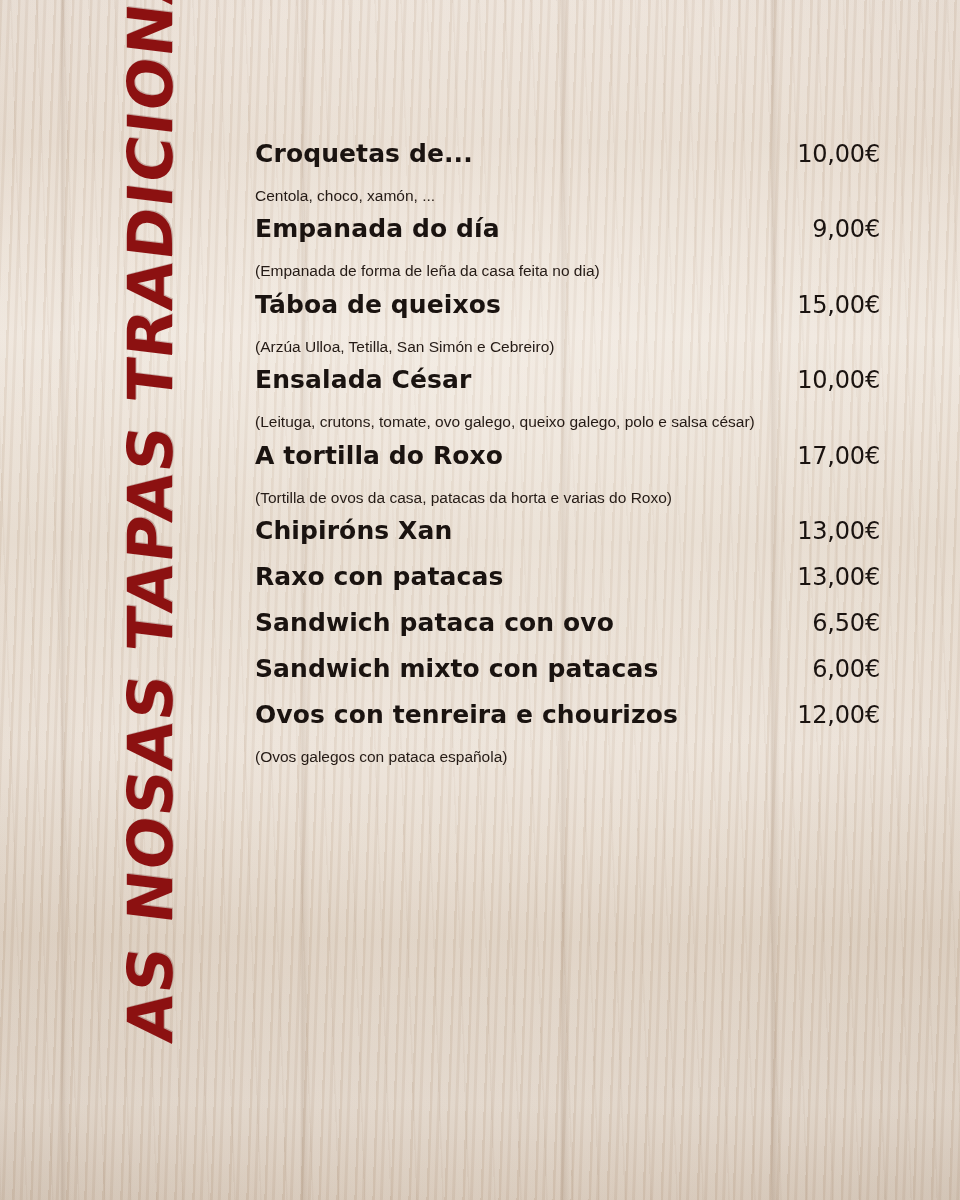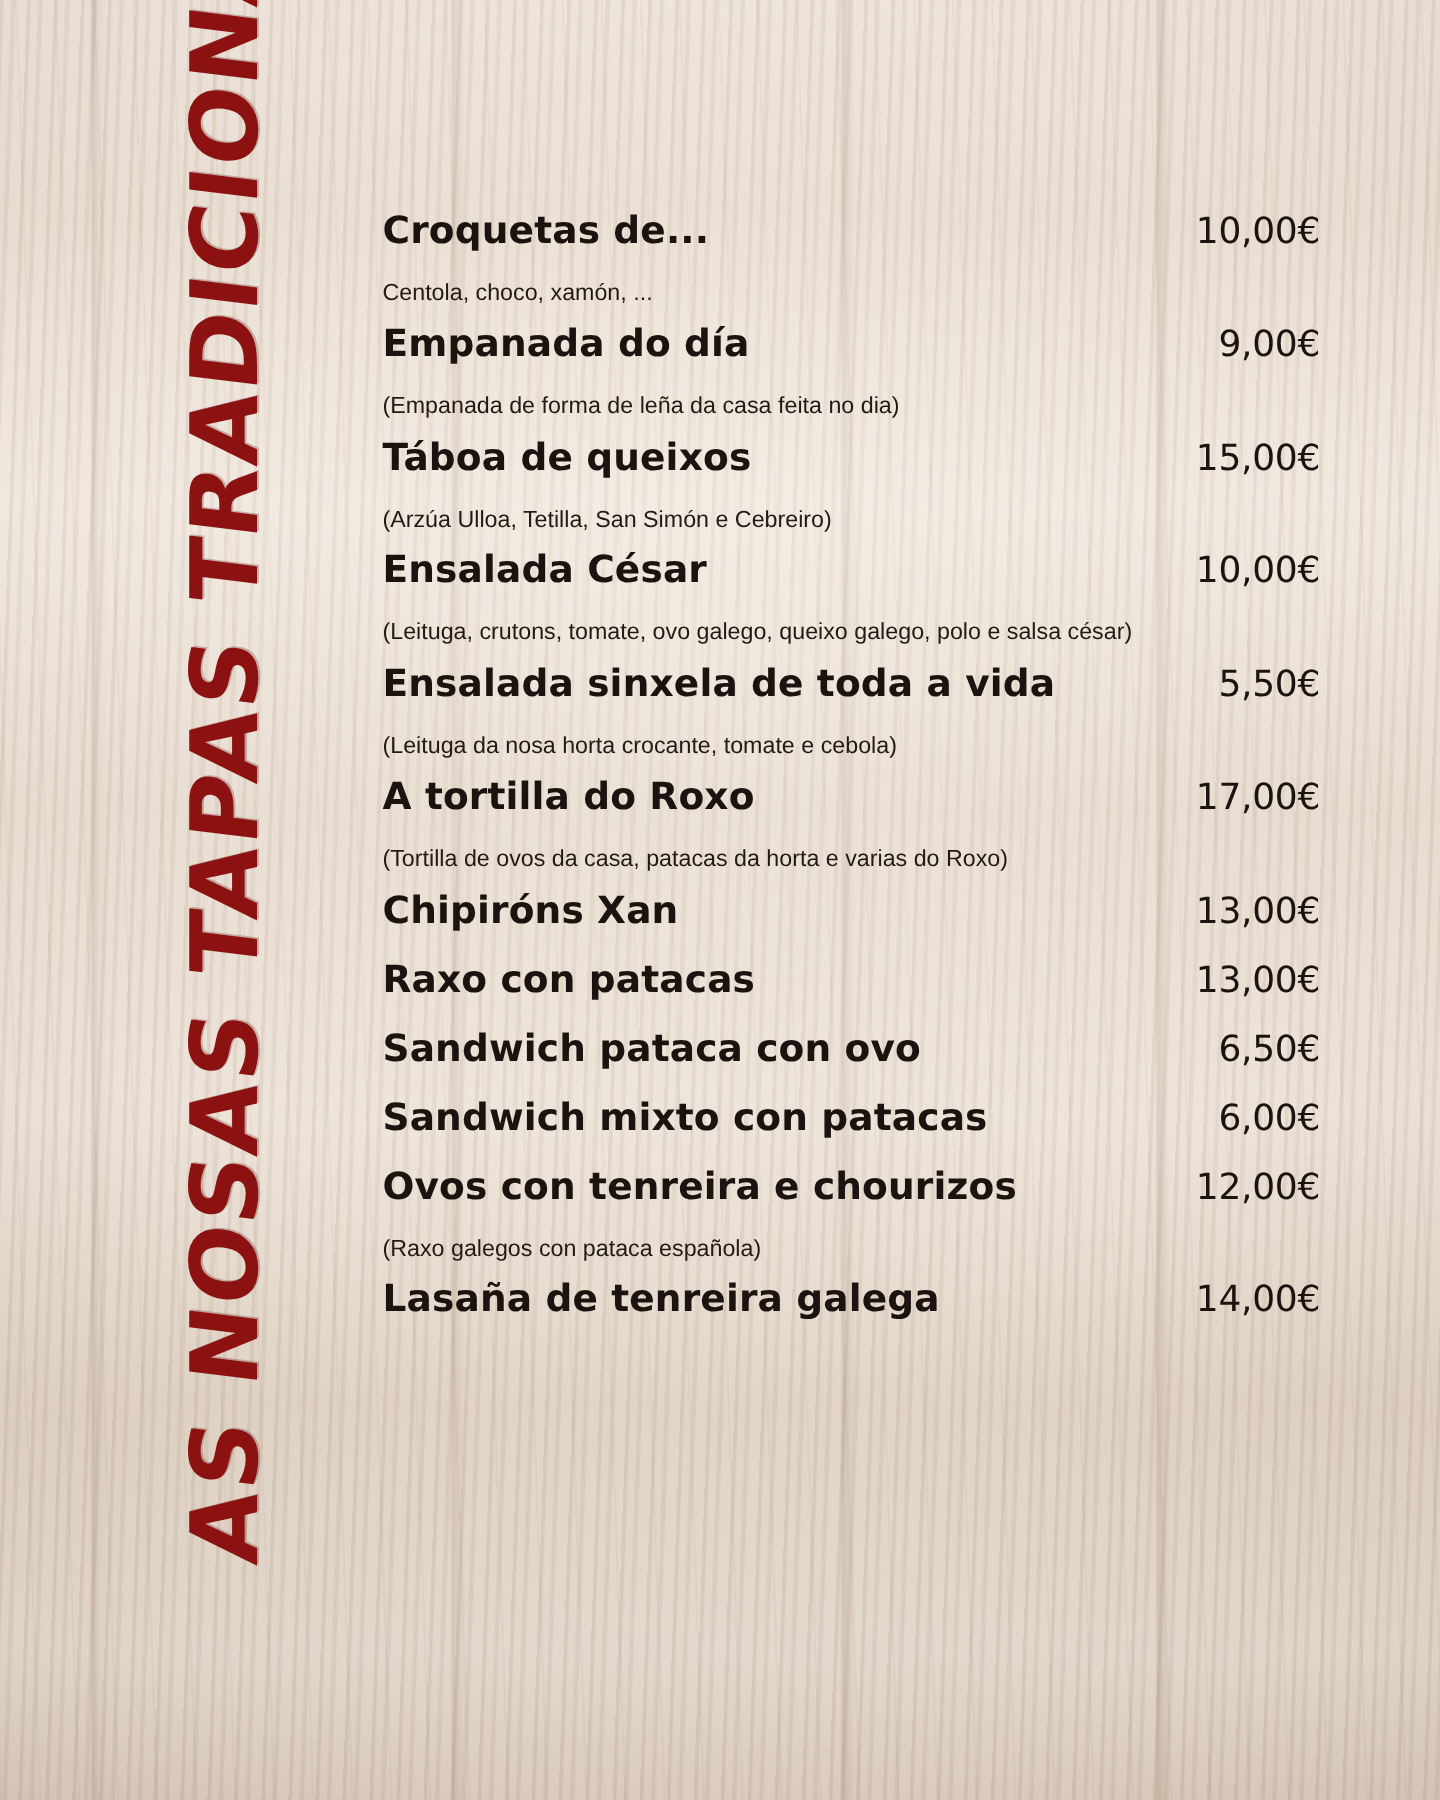--- a/index.html
+++ b/index.html
@@ -188,27 +188,20 @@
     </div>
 
     <div class="item" data-gap="s">
       <div class="item-row">
         <span class="item-name">Ensalada César</span>
         <span class="item-price">10,00€</span>
       </div>
       <div class="item-desc">(Leituga,  crutons,  tomate,  ovo  galego,  queixo  galego, polo e salsa césar)</div>
     </div>
 
-    <div class="item" data-gap="s">
-      <div class="item-row">
-        <span class="item-name">Ensalada sinxela de toda a vida</span>
-        <span class="item-price">5,50€</span>
-      </div>
-      <div class="item-desc">(Leituga da nosa horta crocante, tomate e cebola)</div>
-    </div>
 
     <div class="item" data-gap="s">
       <div class="item-row">
         <span class="item-name">A tortilla do Roxo</span>
         <span class="item-price">17,00€</span>
       </div>
       <div class="item-desc">(Tortilla de ovos da casa, patacas da horta e varias do Roxo)</div>
     </div>
 
     <div class="item" data-gap="m">
@@ -237,24 +230,18 @@
         <span class="item-name">Sandwich mixto con patacas</span>
         <span class="item-price">6,00€</span>
       </div>
     </div>
 
     <div class="item" data-gap="s">
       <div class="item-row">
         <span class="item-name">Ovos con tenreira e chourizos</span>
         <span class="item-price">12,00€</span>
       </div>
-      <div class="item-desc">(Raxo galegos con pataca española)</div>
-    </div>
-
-    <div class="item" data-gap="s">
-      <div class="item-row">
-        <span class="item-name">Lasaña de tenreira galega</span>
-        <span class="item-price">14,00€</span>
-      </div>
-    </div>
+      <div class="item-desc">(Ovos galegos con pataca española)</div>
+    </div>
+
 
   </div>
 </div>
 
 </body></html>

